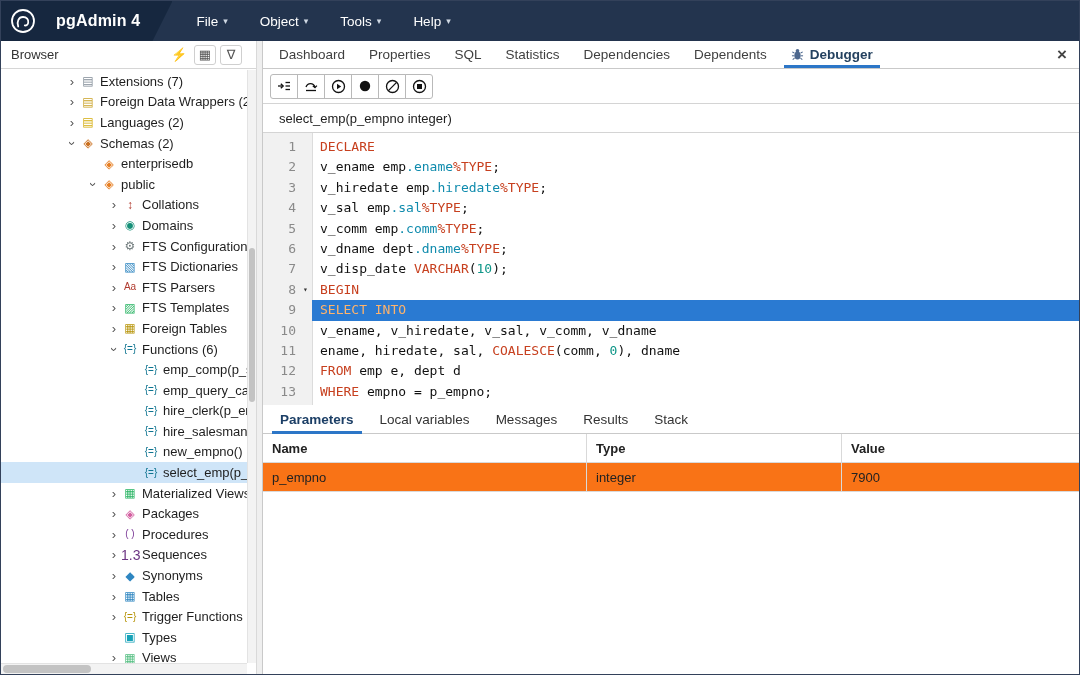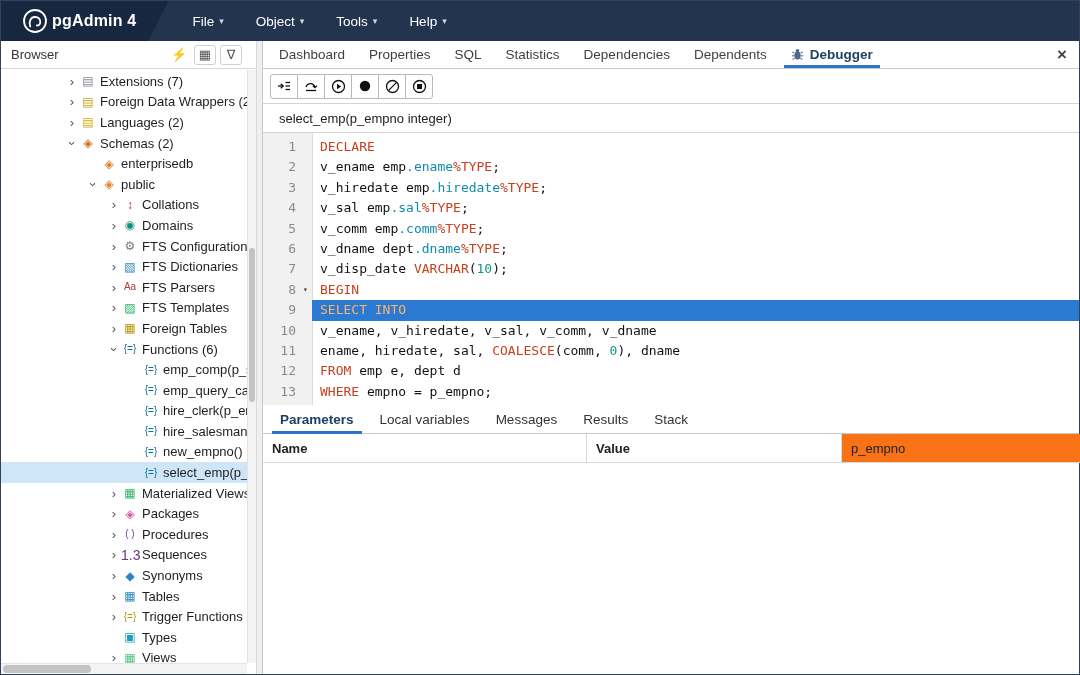--- a/index.html
+++ b/index.html
@@ -5,21 +5,21 @@
   :root{
     --topbar:#23344e; --brand:#16273f; --accent:#2c76c7; --selection:#cfe5f8;
     --highlight-line:#2a7ad2; --kw:#c7401f; --attr:#0f8bad; --num:#0e9688;
   }
   *{box-sizing:border-box; margin:0; padding:0;}
   body{width:1080px;height:675px;overflow:hidden;font-family:"Liberation Sans",sans-serif;font-size:13px;color:#222;background:#fff;}
   .window{width:1080px;height:675px;border:1px solid #33415a;display:flex;flex-direction:column;background:#fff;}
 
   
   .topbar{height:40px;flex:0 0 40px;background:var(--topbar);display:flex;align-items:center;}
-  .brand{height:100%;background:var(--brand);display:flex;align-items:center;gap:4px;padding:0 32px 0 21px;
+  .brand{height:100%;background:var(--brand);display:flex;align-items:center;gap:20px;padding:0 32px 0 9px;
          clip-path:polygon(0 0,100% 0,calc(100% - 20px) 100%,0 100%);}
   .app-name{color:#fff;font-size:16px;font-weight:bold;letter-spacing:.2px;}
   .menubar{display:flex;align-items:center;margin-left:14px;gap:12px;}
   .menu-item{color:#fff;font-size:13.5px;padding:6px 10px;display:flex;align-items:center;gap:5px;cursor:pointer;}
   .menu-caret{font-size:9px;color:#cfd8e3;line-height:1;}
 
   .content{flex:1;display:flex;min-height:0;}
 
   
   .sidebar{width:255px;flex:0 0 255px;position:relative;display:flex;flex-direction:column;background:#fff;}
@@ -69,21 +69,21 @@
   .tok-kw{color:var(--kw);font-weight:400;}
   .tok-attr{color:var(--attr);}
   .tok-num{color:var(--num);}
   .cline.hl .tok-kw{color:#ffb36b;}
 
   .btabs{height:29px;flex:0 0 29px;border-bottom:1px solid #c9c9c9;display:flex;padding-left:4px;}
   .btab{padding:0 13px;display:flex;align-items:center;font-size:13.5px;color:#333;position:relative;cursor:pointer;}
   .btab.active{color:#1c3f66;font-weight:bold;}
   .btab.active::after{content:"";position:absolute;left:5px;right:5px;bottom:-1px;height:3px;background:var(--accent);}
 
-  .grid{display:flex;}
+  .grid{display:flex;flex-direction:column;}
   .grow{display:flex;height:29px;border-bottom:1px solid #d9d9d9;}
   .grow.header{font-weight:bold;}
   .gcell{padding:0 9px;display:flex;align-items:center;border-right:1px solid #d9d9d9;overflow:hidden;white-space:nowrap;}
   .gcell:nth-child(1){flex:0 0 324px;}
   .gcell:nth-child(2){flex:0 0 255px;}
   .gcell:nth-child(3){flex:1;border-right:none;}
   .grow.data{background:#f97316;}
   .filler{flex:1;background:#fff;}
 </style>
 </head>
@@ -475,20 +475,21 @@
             <span>Results</span>
           </div>
           <div class="btab">
             <span>Stack</span>
           </div>
         </div>
 
       <div class="grid">
           <div class="grow header">
             <div class="gcell">Name</div>
+            <div class="gcell">Type</div>
             <div class="gcell">Value</div>
           </div>
           <div class="grow data">
             <div class="gcell">p_empno</div>
             <div class="gcell">integer</div>
             <div class="gcell">7900</div>
           </div>
         </div>
 
       <div class="filler"></div>

